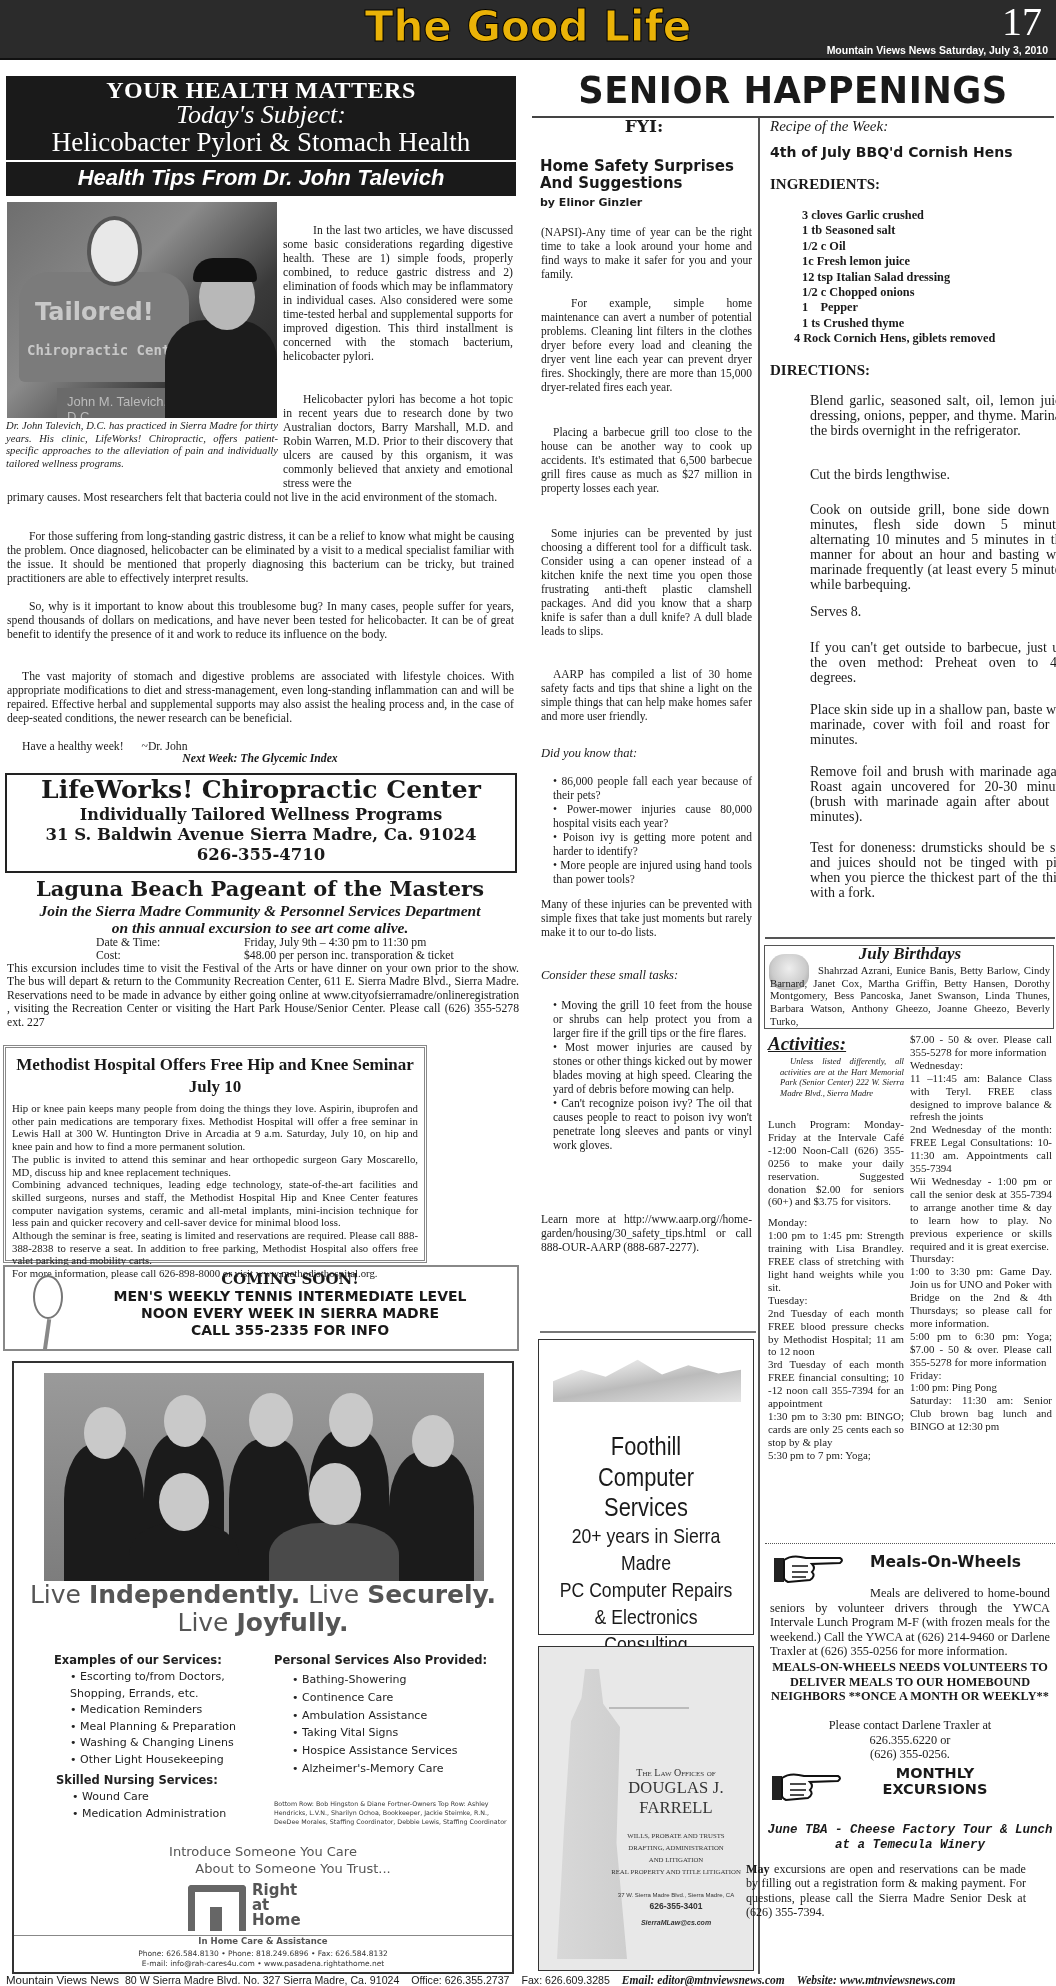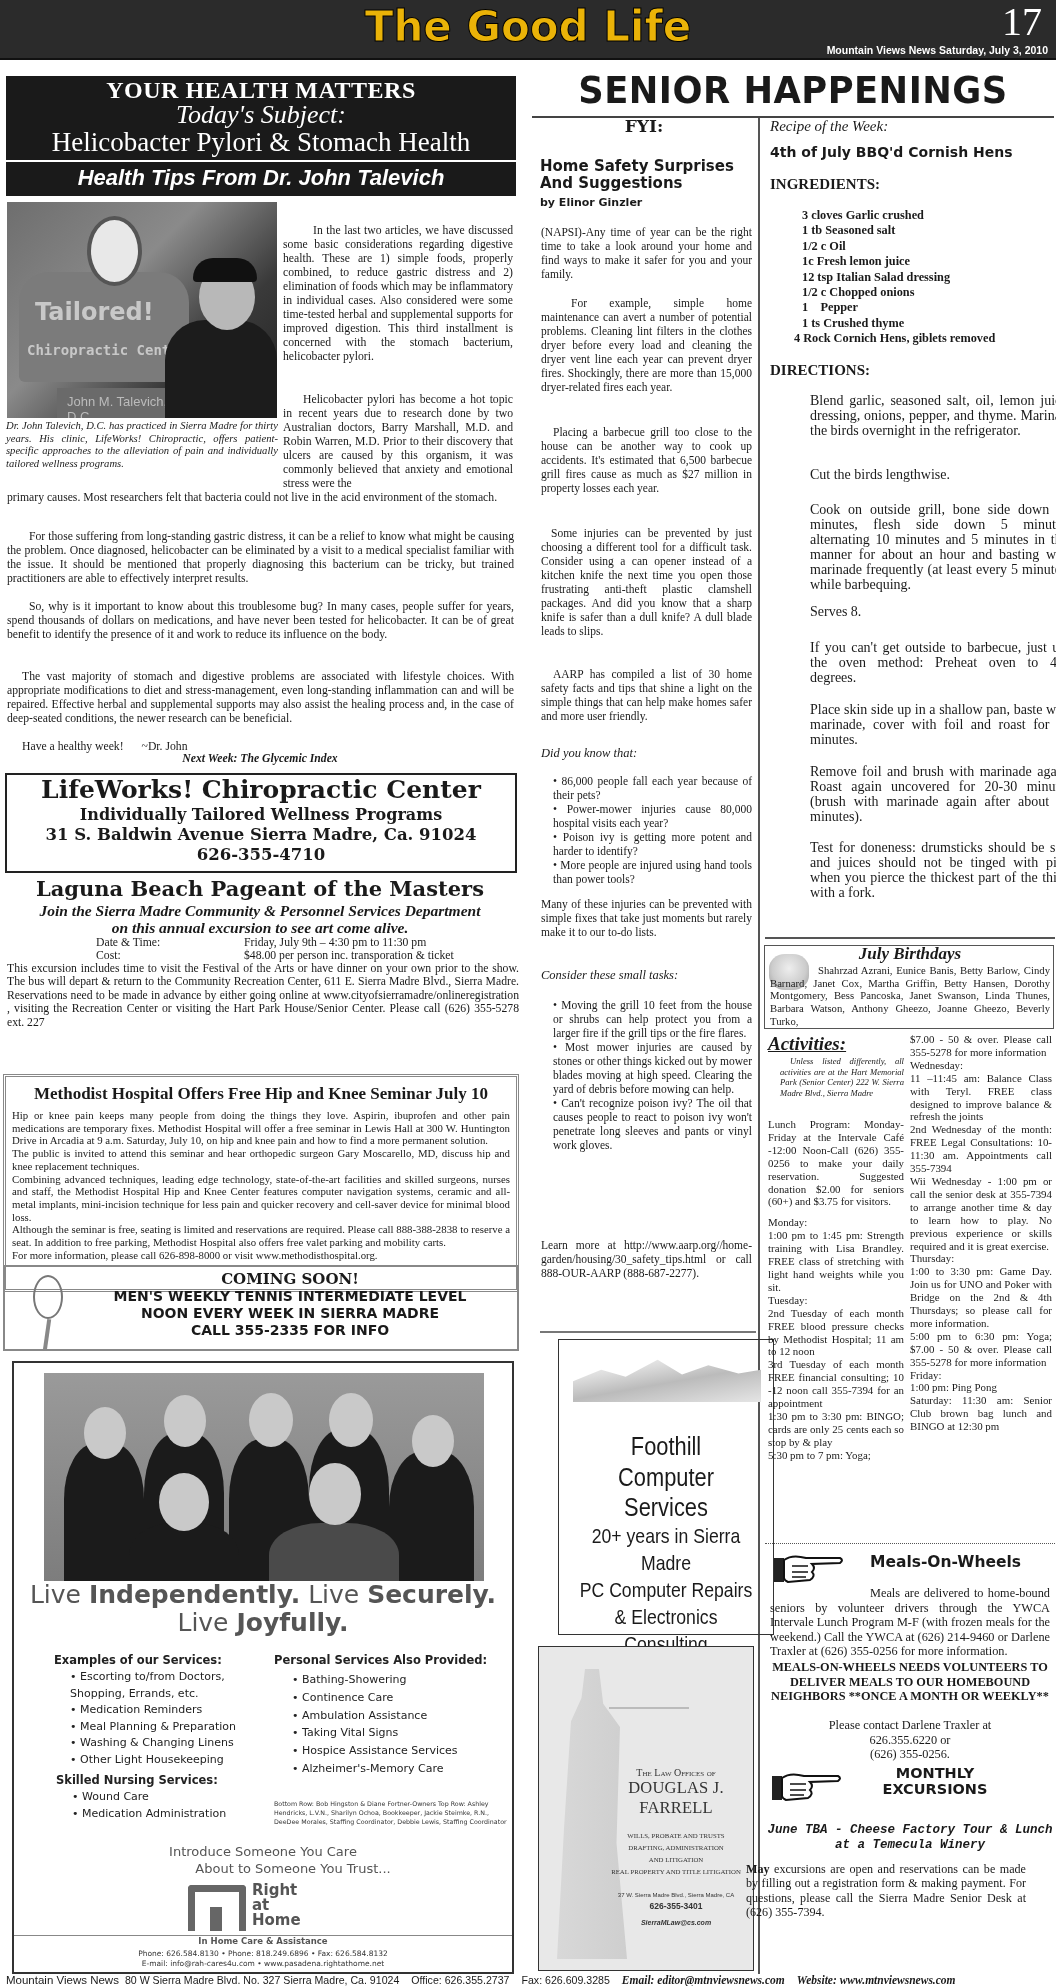--- a/index.html
+++ b/index.html
@@ -48,21 +48,21 @@
   #lifeworks-ad .l3 { font-size: 16.5px; line-height: 20px; }
   #lifeworks-ad .l4 { font-size: 16.5px; line-height: 20px; }
 
   #laguna-title { left: 0; top: 876px; width: 520px; text-align: center; font-family: "DejaVu Serif", serif; font-weight: bold; font-size: 21px; }
   #laguna-sub { left: 0; top: 902px; width: 520px; text-align: center; font-family: "Liberation Serif", serif; font-weight: bold; font-style: italic; font-size: 15.5px; line-height: 17px; }
   #laguna-details { left: 96px; top: 936px; width: 420px; font-family: "Liberation Serif", serif; font-size: 11.7px; line-height: 13px; }
   #laguna-details .row { display: flex; }
   #laguna-details .k { width: 148px; }
   #laguna-body { left: 7px; top: 962px; width: 512px; font-family: "Liberation Serif", serif; font-size: 11.7px; line-height: 13.4px; text-align: justify; }
 
-  #methodist-box { left: 3px; top: 1074px; width: 516px; height: 218px; border: 3px double #888; padding: 6px 6px 4px 6px; }
+  #methodist-box { left: 3px; top: 1045px; width: 424px; height: 218px; border: 3px double #888; padding: 6px 6px 4px 6px; }
   #methodist-title { font-family: "Liberation Serif", serif; font-weight: bold; font-size: 17px; text-align: center; line-height: 22px; margin-bottom: 4px; }
   .meth-p { font-family: "Liberation Serif", serif; font-size: 10.8px; line-height: 12.7px; text-align: justify; }
 
   #tennis-box { left: 3px; top: 1265px; width: 516px; height: 86px; border: 2px solid #888; }
   #tennis-racket { position: absolute; left: 28px; top: 8px; width: 30px; height: 44px; border: 2px solid #777; border-radius: 50%; }
   #tennis-handle { position: absolute; left: 40px; top: 52px; width: 4px; height: 32px; background: #888; transform: rotate(8deg); }
   #tennis-text { position: absolute; left: 60px; top: 4px; width: 450px; text-align: center; font-family: "DejaVu Sans", sans-serif; font-weight: bold; line-height: 17px; }
   #tennis-text .t1 { font-family: "DejaVu Serif", serif; font-size: 15px; }
   #tennis-text .t2 { font-size: 14px; }
 
@@ -98,21 +98,21 @@
 
   #fyi { left: 530px; top: 116px; width: 228px; text-align: center; font-family: "DejaVu Serif", serif; font-weight: bold; font-size: 17px; }
   #fyi-title { left: 540px; top: 158px; width: 210px; font-family: "DejaVu Sans", sans-serif; font-weight: bold; font-size: 15px; line-height: 17px; }
   #fyi-byline { left: 540px; top: 196px; font-family: "DejaVu Sans", sans-serif; font-weight: bold; font-size: 11px; }
   .fyi-p { position: absolute; left: 541px; width: 211px; font-family: "Liberation Serif", serif; font-size: 11.5px; line-height: 14px; text-align: justify; }
   .fyi-h { position: absolute; left: 541px; font-family: "Liberation Serif", serif; font-style: italic; font-size: 12.5px; }
   .fyi-list { position: absolute; left: 553px; width: 199px; font-family: "Liberation Serif", serif; font-size: 11.5px; line-height: 14px; text-align: justify; list-style: none; }
   .fyi-list li::before { content: "• "; }
   #fyi-rule { left: 540px; top: 1331px; width: 216px; height: 2px; background: #777; }
 
-  #foothill-ad { left: 538px; top: 1339px; width: 216px; height: 296px; border: 1px solid #333; margin-left: 20px; }
+  #foothill-ad { left: 538px; top: 1339px; width: 216px; height: 296px; border: 1px solid #333; }
   #foothill-mtn { position: absolute; left: 14px; top: 16px; width: 188px; height: 46px; background: linear-gradient(170deg, #fff 0%, #ddd 30%, #bbb 55%, #e5e5e5 100%); clip-path: polygon(0 55%, 15% 30%, 28% 45%, 45% 8%, 58% 40%, 72% 20%, 88% 38%, 100% 30%, 100% 100%, 0 100%); }
   #foothill-text { position: absolute; left: 0; top: 90px; width: 214px; text-align: center; font-family: "Liberation Sans", sans-serif; font-size: 21px; line-height: 27px; transform: scaleX(0.84); }
 
   #law-ad { left: 538px; top: 1646px; width: 216px; height: 325px; border: 1px solid #333; background: #e8e8e8; }
   #law-statue { position: absolute; left: 18px; top: 22px; width: 70px; height: 290px; background: linear-gradient(90deg, #d4d4d4, #c8c8c8); clip-path: polygon(40% 0, 60% 0, 66% 12%, 90% 20%, 85% 60%, 100% 100%, 0 100%, 10% 55%, 20% 18%, 35% 10%); opacity: 0.8; }
   #law-scale { position: absolute; left: 70px; top: 60px; width: 80px; height: 2px; background: #bbb; }
   #law-text { position: absolute; left: 60px; top: 120px; width: 154px; text-align: center; font-family: "Liberation Serif", serif; color: #333; }
   #law-text .of { font-size: 10px; font-variant: small-caps; }
   #law-text .name { font-size: 16.5px; line-height: 20px; letter-spacing: 0.2px; }
   #law-text .svc { font-size: 6.8px; line-height: 12px; margin-top: 12px; }
@@ -315,21 +315,21 @@
   <li>Poison ivy is getting more potent and harder to identify?</li>
   <li>More people are injured using hand tools than power tools?</li>
 </ul>
 <div class="fyi-p" style="top:897px;">Many of these injuries can be prevented with simple fixes that take just moments but rarely make it to our to-do lists.</div>
 <div class="fyi-h" style="top:968px;">Consider these small tasks:</div>
 <ul class="fyi-list" style="top:998px;">
   <li>Moving the grill 10 feet from the house or shrubs can help protect you from a larger fire if the grill tips or the fire flares.</li>
   <li>Most mower injuries are caused by stones or other things kicked out by mower blades moving at high speed. Clearing the yard of debris before mowing can help.</li>
   <li>Can't recognize poison ivy? The oil that causes people to react to poison ivy won't penetrate long sleeves and pants or vinyl work gloves.</li>
 </ul>
-<div class="fyi-p" style="top:1238px;">Learn more at http://www.aarp.org//home-garden/housing/30_safety_tips.html or call 888-OUR-AARP (888-687-2277).</div>
+<div class="fyi-p" style="top:1212px;">Learn more at http://www.aarp.org//home-garden/housing/30_safety_tips.html or call 888-OUR-AARP (888-687-2277).</div>
 <div id="fyi-rule" class="abs"></div>
 
 <div id="foothill-ad" class="abs">
   <div id="foothill-mtn"></div>
   <div id="foothill-text">
     <div style="font-size:26px;line-height:32px;">Foothill</div>
     <div style="font-size:26px;line-height:30px;">Computer  Services</div>
     <div>20+ years in Sierra Madre</div>
     <div>PC Computer Repairs</div>
     <div>&amp; Electronics Consulting</div>

